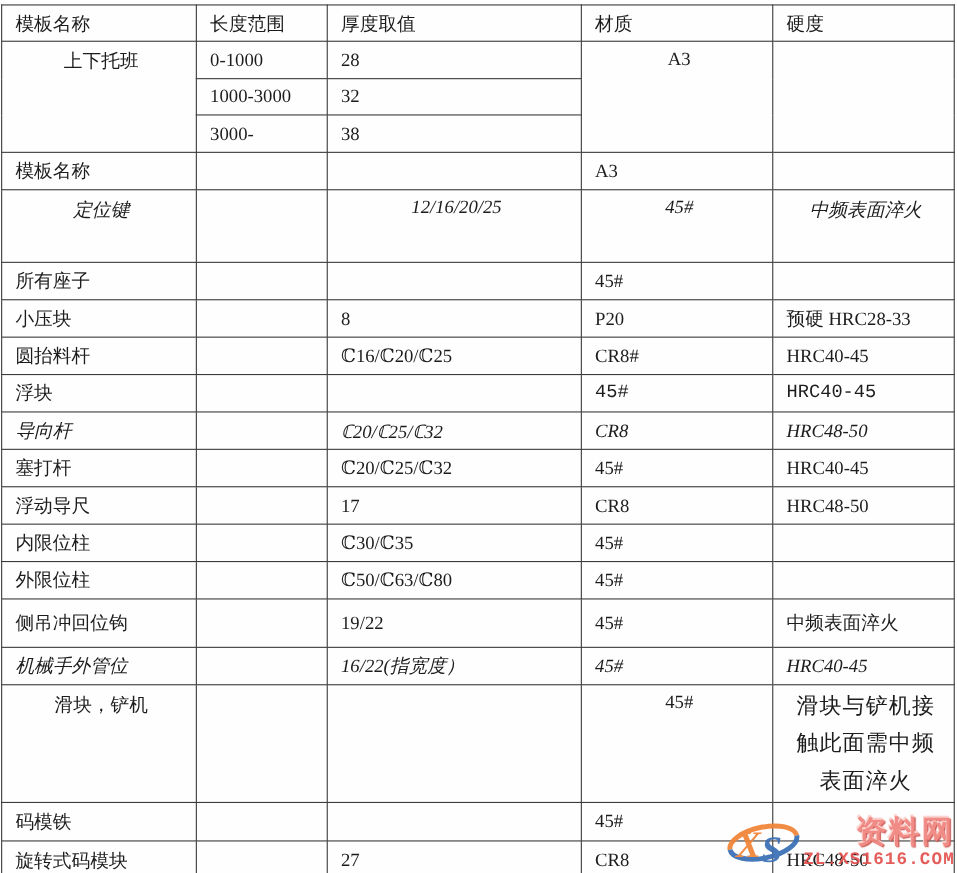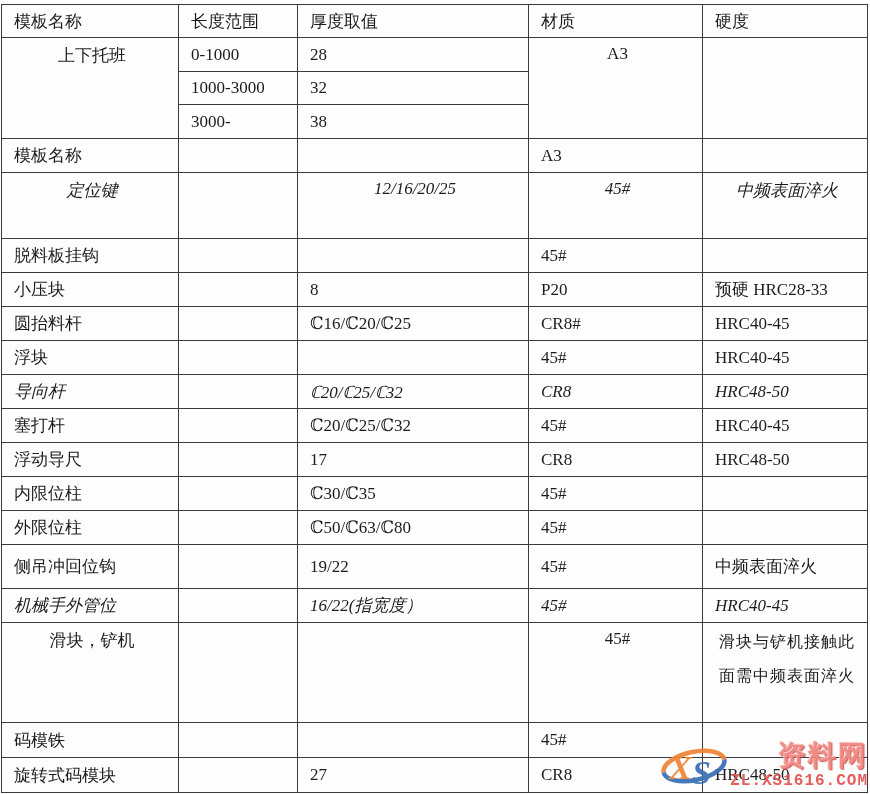--- a/index.html
+++ b/index.html
@@ -26,21 +26,21 @@
     overflow:hidden;
     white-space:normal;
     font-weight:normal;
   }
   .spec-table td.vtop, .spec-table th.vtop{
     vertical-align:top;
     padding-top:6px;
     text-align:center;
   }
   .spec-table td.big{
-    font-size:16px;
+    font-size:20px;
     line-height:34px;
     padding-top:2px;
     letter-spacing:1px;
   }
   
   .watermark{
     position:absolute;
     right:2px;bottom:3px;
     display:flex;align-items:center;
     gap:0px;
@@ -115,41 +115,41 @@
           <td></td>
         </tr>
         <tr style="height: 66px; font-style: italic;">
           <td class="vtop">定位键</td>
           <td class="vtop"></td>
           <td class="vtop">12/16/20/25</td>
           <td class="vtop">45#</td>
           <td class="vtop">中频表面淬火</td>
         </tr>
         <tr style="height: 34px;">
-          <td>脱料板挂钩</td>
+          <td>所有座子</td>
           <td></td>
           <td></td>
           <td>45#</td>
           <td></td>
         </tr>
         <tr style="height: 34px;">
           <td>小压块</td>
           <td></td>
           <td>8</td>
           <td>P20</td>
           <td>预硬 HRC28-33</td>
         </tr>
         <tr style="height: 34px;">
           <td>圆抬料杆</td>
           <td></td>
           <td>ℂ16/ℂ20/ℂ25</td>
           <td>CR8#</td>
           <td>HRC40-45</td>
         </tr>
-        <tr style="height: 34px;">
+        <tr style="height: 34px; font-family: Liberation Mono, monospace;">
           <td>浮块</td>
           <td></td>
           <td></td>
           <td>45#</td>
           <td>HRC40-45</td>
         </tr>
         <tr style="height: 34px; font-style: italic;">
           <td>导向杆</td>
           <td></td>
           <td>ℂ20/ℂ25/ℂ32</td>

